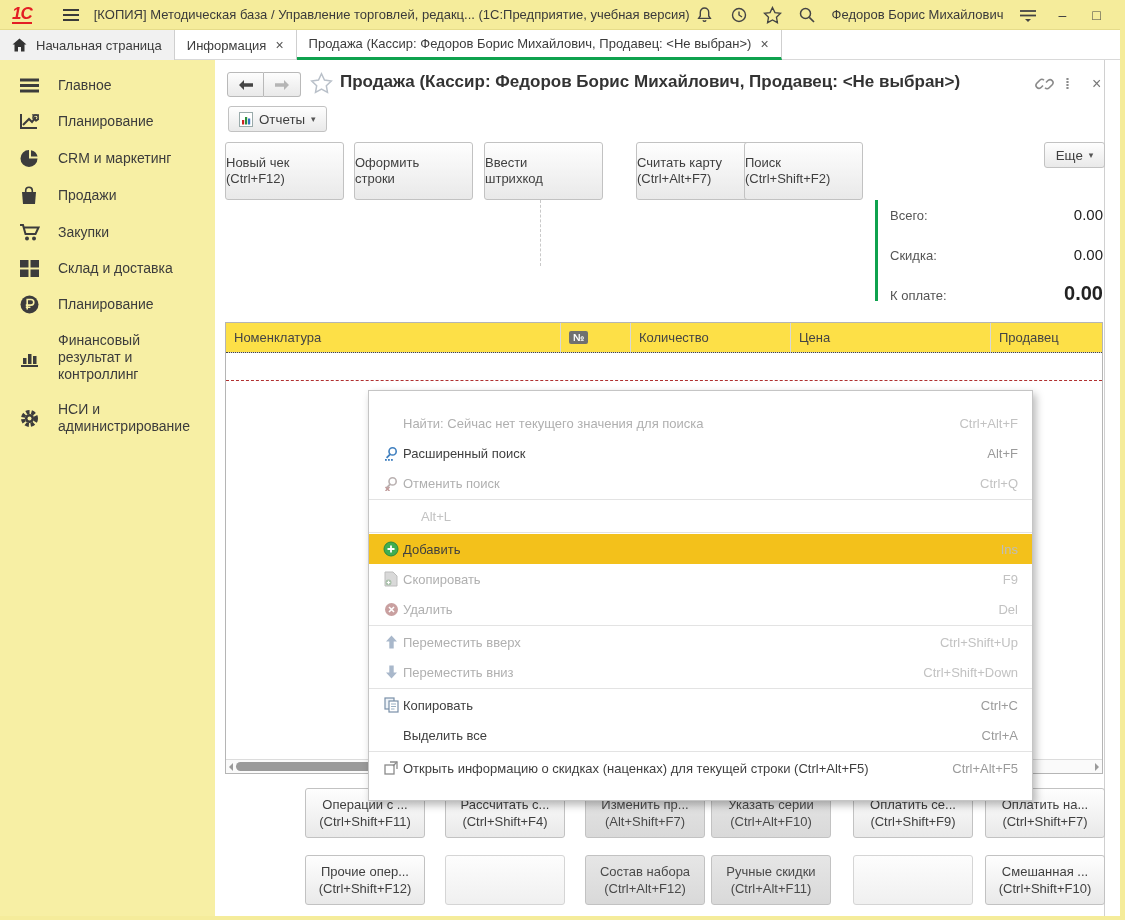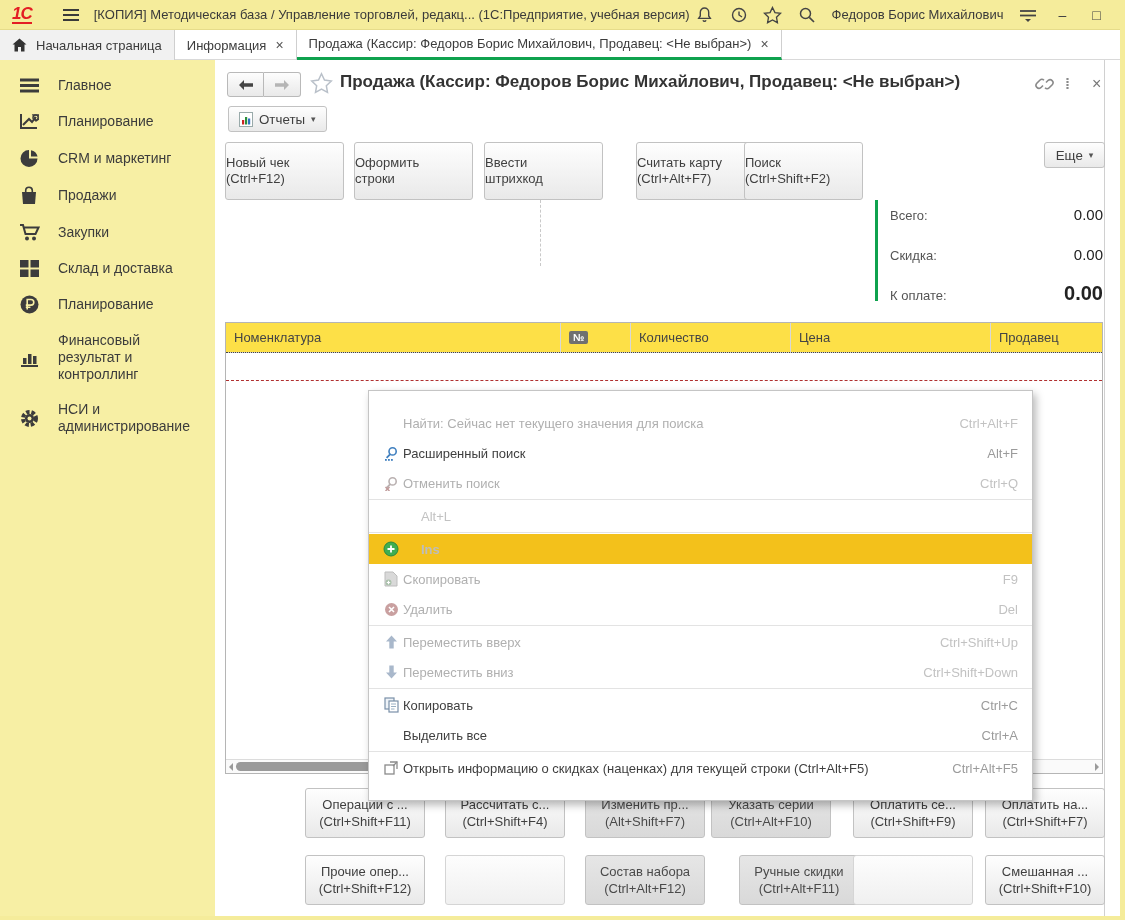--- a/index.html
+++ b/index.html
@@ -74,21 +74,21 @@
 
   
   #ctx { position:absolute; left:153px; top:320px; width:665px; background:#fff; border:1px solid #c5c5c5; box-shadow:3px 4px 8px rgba(0,0,0,0.28); z-index:20; padding:17px 0;margin-top:10px;}
   .mi { height:30px; display:flex; align-items:center; padding:0 14px 0 10px; cursor:pointer;}
   .mi .ic { width:24px; flex:0 0 24px; display:flex; justify-content:center;}
   .mi .lbl { flex:1; color:#3f3f3f; white-space:nowrap; overflow:hidden;}
   .mi .key { color:#9b9b9b; margin-left:18px; white-space:nowrap;}
   .mi.disabled .lbl { color:#b0b0b0; }
   .mi.disabled .key { color:#c2c2c2; }
   .mi.hl { background:#f3c11b; }
-  .mi.hl .key { color:#bdbdbd;font-weight:bold; }
+  .mi.hl .key { color:#bdbdbd; }
   .mi-sep { border-top:1px solid #e3e3e3; margin:1px 0;}
 
   
   .foot-btn { position:absolute; width:120px; height:50px; display:flex; flex-direction:column; align-items:center; justify-content:center; line-height:17px; font-size:13px;}
   .foot-btn.disabled { background:linear-gradient(#e6e6e6,#d9d9d9); color:#4a4a4a; cursor:default;}
   .foot-btn.empty { background:linear-gradient(#fdfdfd,#f0f0f0); border-color:#d5d5d5;}
 </style>
 </head>
 <body>
 
@@ -404,20 +404,21 @@
       <span class="key">Alt+L</span>
     </div>
     <div class="mi-sep"></div>
     <div class="mi hl">
       <span class="ic">
         <svg width="16" height="16" viewBox="0 0 16 16">
             <circle cx="8" cy="8" r="7" fill="#3fae52" stroke="#2c8a3e" stroke-width="1"></circle>
             <path d="M8 4.5 V11.5 M4.5 8 H11.5" stroke="#fff" stroke-width="1.8"></path>
           </svg>
       </span>
+      <span class="lbl">Добавить</span>
       <span class="key">Ins</span>
     </div>
     <div class="mi disabled">
       <span class="ic">
         <svg width="14" height="16" viewBox="0 0 14 16">
             <path d="M1 1 H9 L13 5 V15 H1 Z" fill="#d9d9d9" stroke="#bdbdbd"></path>
             <circle cx="4.5" cy="11.5" r="3" fill="#a9c0aa"></circle>
             <path d="M4.5 9.8 v3.4 M2.8 11.5 h3.4" stroke="#fff" stroke-width="1.2"></path>
           </svg>
       </span>
@@ -515,21 +516,21 @@
 
   <button class="btn foot-btn" style="left:90px; top:795px">
       <span>Прочие опер...</span>
       <span>(Ctrl+Shift+F12)</span>
     </button>
   <button class="btn foot-btn empty" style="left:230px; top:795px"></button>
   <button class="btn foot-btn disabled" style="left:370px; top:795px">
       <span>Состав набора</span>
       <span>(Ctrl+Alt+F12)</span>
     </button>
-  <button class="btn foot-btn disabled" style="left:524px; top:795px">
+  <button class="btn foot-btn disabled" style="left:496px; top:795px">
       <span>Ручные скидки</span>
       <span>(Ctrl+Alt+F11)</span>
     </button>
   <button class="btn foot-btn empty" style="left:638px; top:795px"></button>
   <button class="btn foot-btn" style="left:770px; top:795px">
       <span>Смешанная ...</span>
       <span>(Ctrl+Shift+F10)</span>
     </button>
 </div>
 

